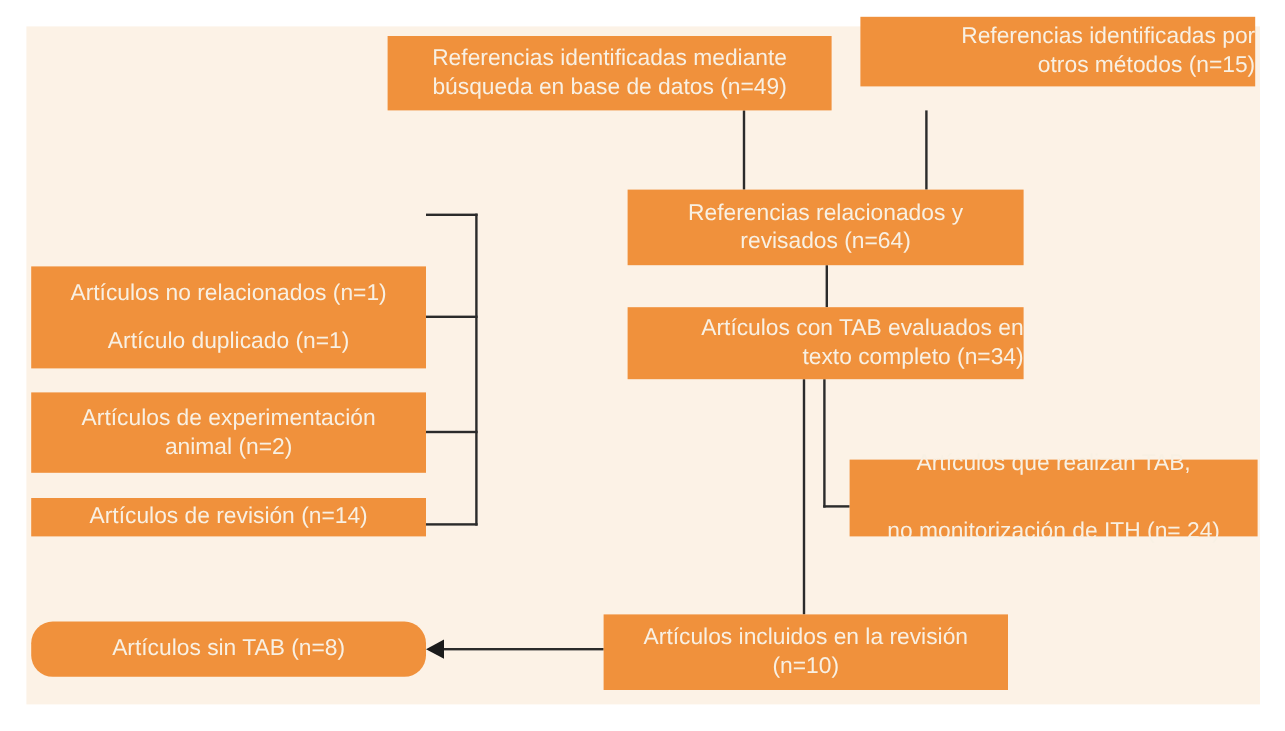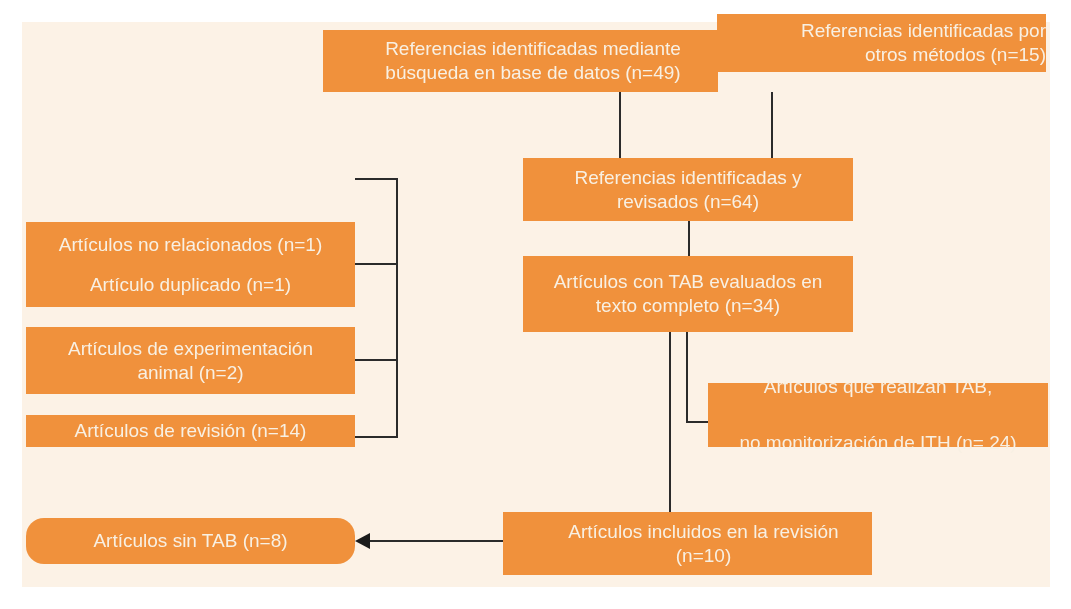--- a/index.html
+++ b/index.html
@@ -29,26 +29,26 @@
   .vline{width:2px;}
   .hline{height:2px;}
   .arrowhead{
     position:absolute;width:0;height:0;z-index:2;
     border-top:8px solid transparent;
     border-bottom:8px solid transparent;
     border-right:15px solid #1B1B1B;
   }
 
   
-  .b-db       {left:323px;top:30px;width:370px;height:62px;padding-left:25px;}
+  .b-db       {left:323px;top:30px;width:370px;height:62px;}
   .b-other    {left:717px;top:14px;width:329px;height:58px;align-items:flex-end;}
   .b-reviewed {left:523px;top:158px;width:330px;height:63px;}
-  .b-fulltext {left:523px;top:256px;width:330px;height:76px;}
+  .b-fulltext {left:523px;top:256px;width:330px;height:60px;align-items:flex-end;}
   .b-realizan {left:708px;top:383px;width:340px;height:64px;gap:32px;}
-  .b-included {left:503px;top:512px;width:337px;height:63px;padding-left:32px;}
+  .b-included {left:503px;top:512px;width:337px;height:63px;}
   .b-idioma   {left:26px;top:156px;width:329px;height:46px;}
   .b-norel    {left:26px;top:222px;width:329px;height:85px;}
   .b-animal   {left:26px;top:327px;width:329px;height:67px;}
   .b-revision {left:26px;top:415px;width:329px;height:32px;}
   .b-sintab   {left:26px;top:518px;width:329px;height:46px;border-radius:18px;}
 
   
   .c-v1{left:619px;top:92px;height:66px;}
   .c-v2{left:771px;top:92px;height:66px;}
   .c-v3{left:688px;top:221px;height:35px;}
@@ -86,21 +86,21 @@
   <div class="box b-db">
     <span class="line">Referencias identificadas mediante</span>
     <span class="line">búsqueda en base de datos (n=49)</span>
   </div>
   <div class="box b-other">
     <span class="line">Referencias identificadas por</span>
     <span class="line">otros métodos (n=15)</span>
   </div>
 
   <div class="box b-reviewed">
-    <span class="line">Referencias identificadas y</span>
+    <span class="line">Referencias relacionados y</span>
     <span class="line">revisados (n=64)</span>
   </div>
   <div class="box b-fulltext">
     <span class="line">Artículos con TAB evaluados en</span>
     <span class="line">texto completo (n=34)</span>
   </div>
   <div class="box b-realizan">
     <span class="line">Artículos que realizan TAB,</span>
     <span class="line">no monitorización de ITH (n= 24)</span>
   </div>

